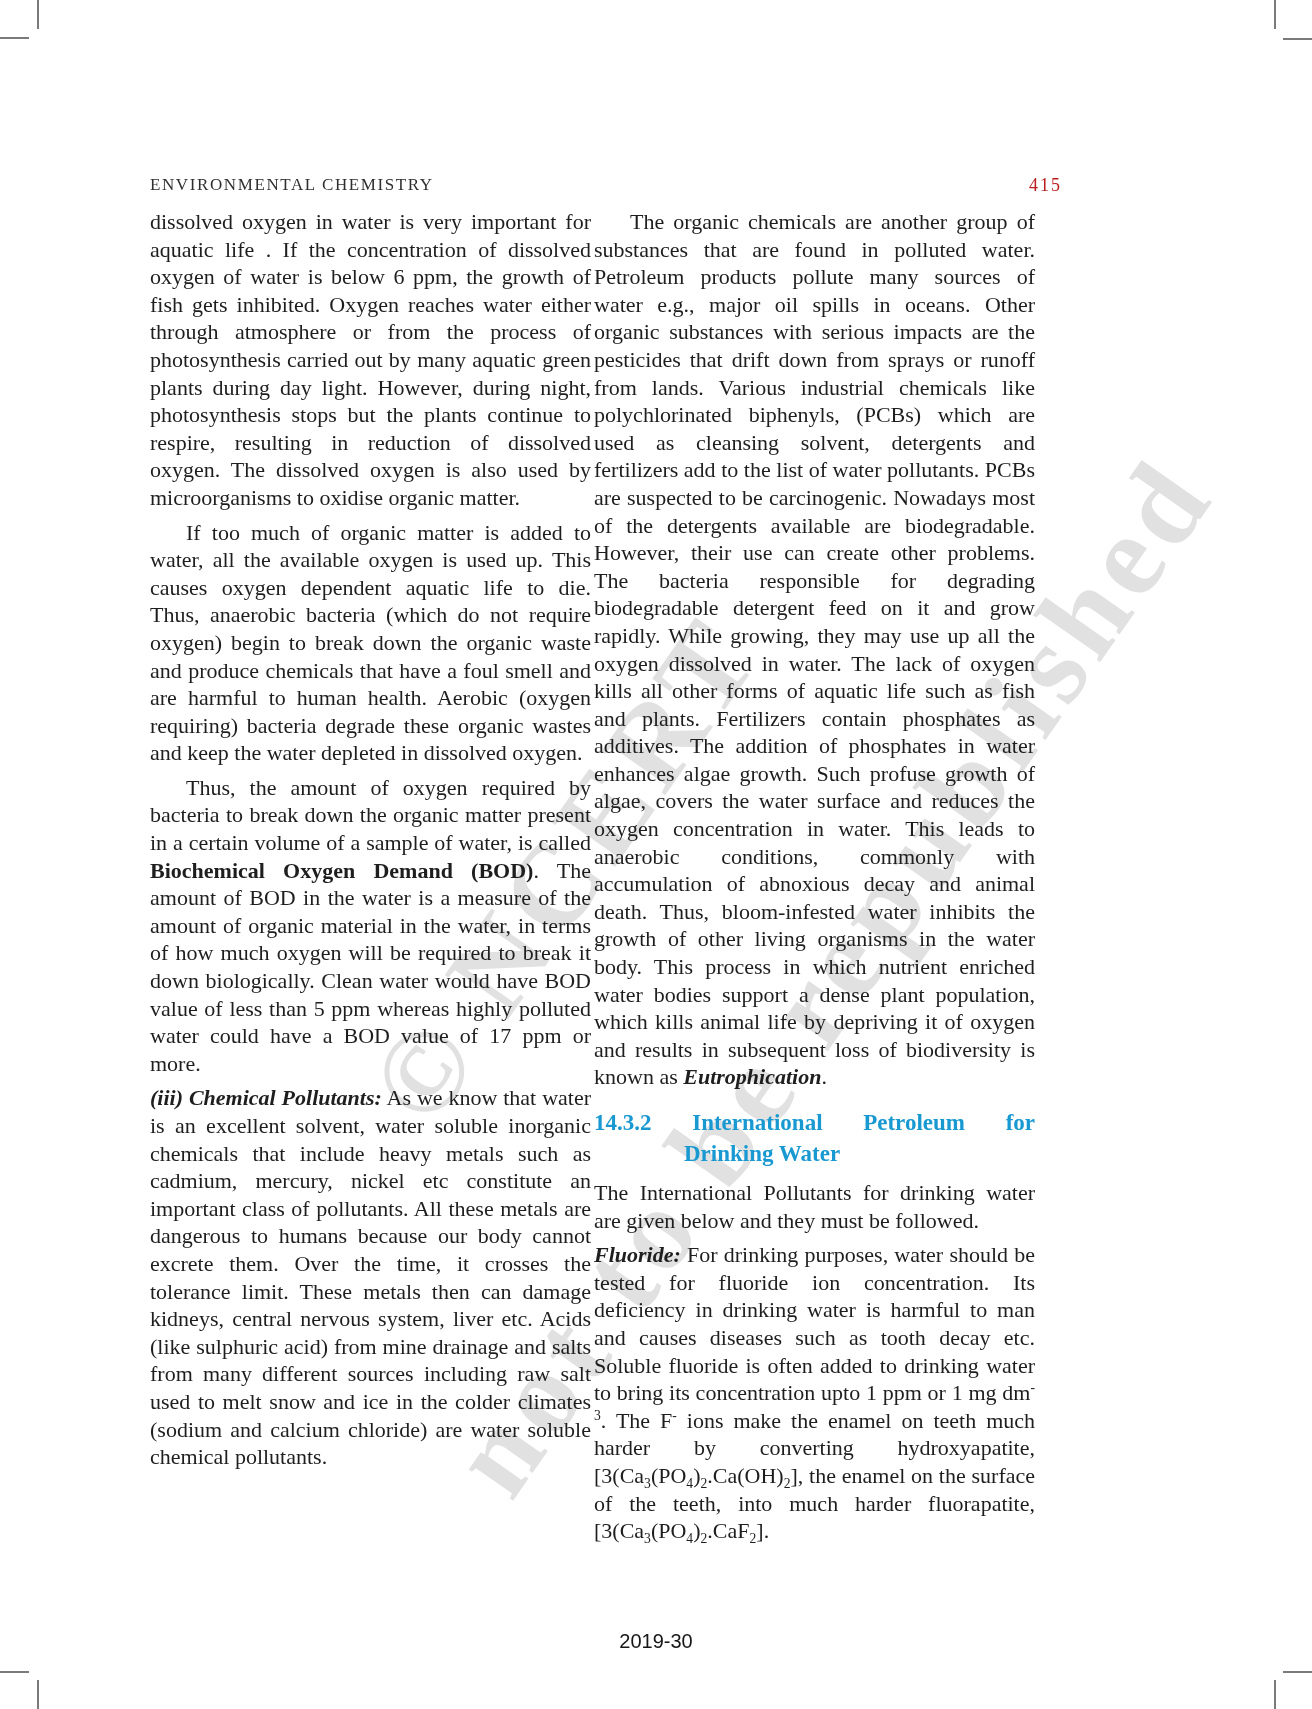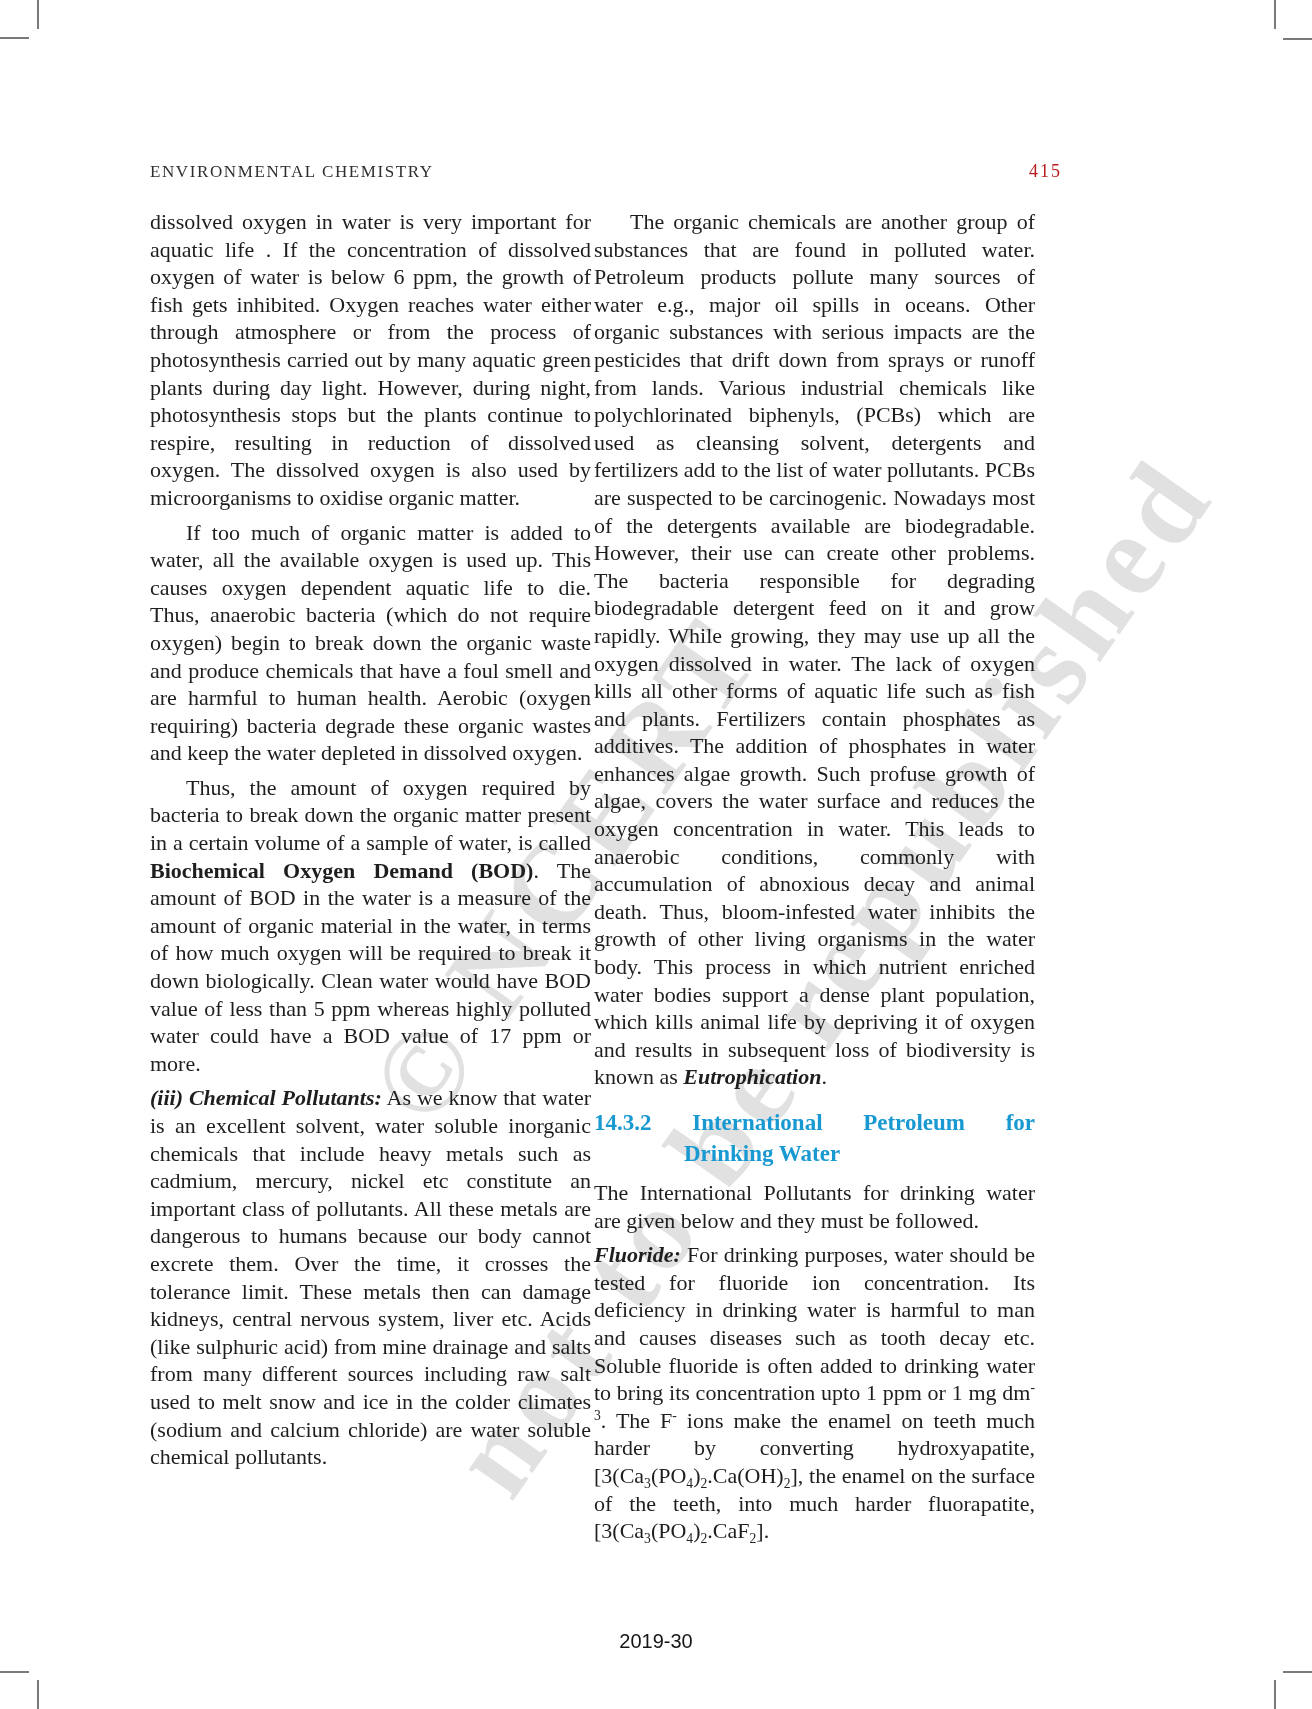--- a/index.html
+++ b/index.html
@@ -8,22 +8,22 @@
     background:#ffffff; overflow:hidden;
     font-family:"Liberation Serif", serif;
     color:#1e1e1e;
   }
   
   .mark { position:absolute; background:#7a7a7a; }
   .mv { width:2px; height:29px; }
   .mh { height:2px; width:29px; }
 
   .header {
-    position:absolute; top:161px; left:150px; width:912px;
-    display:flex; justify-content:space-between; align-items:center;
+    position:absolute; top:175px; left:150px; width:912px;
+    display:flex; justify-content:space-between; align-items:flex-start;
   }
   .running-head { font-size:17px; letter-spacing:1.6px; color:#2f2f2f; }
   .page-number { font-size:18px; letter-spacing:2px; color:#b91c1c; }
 
   .col { position:absolute; top:208px; width:441px; }
   .col-left  { left:150px; }
   .col-right { left:594px; }
 
   .col p {
     margin:0; padding:0;

